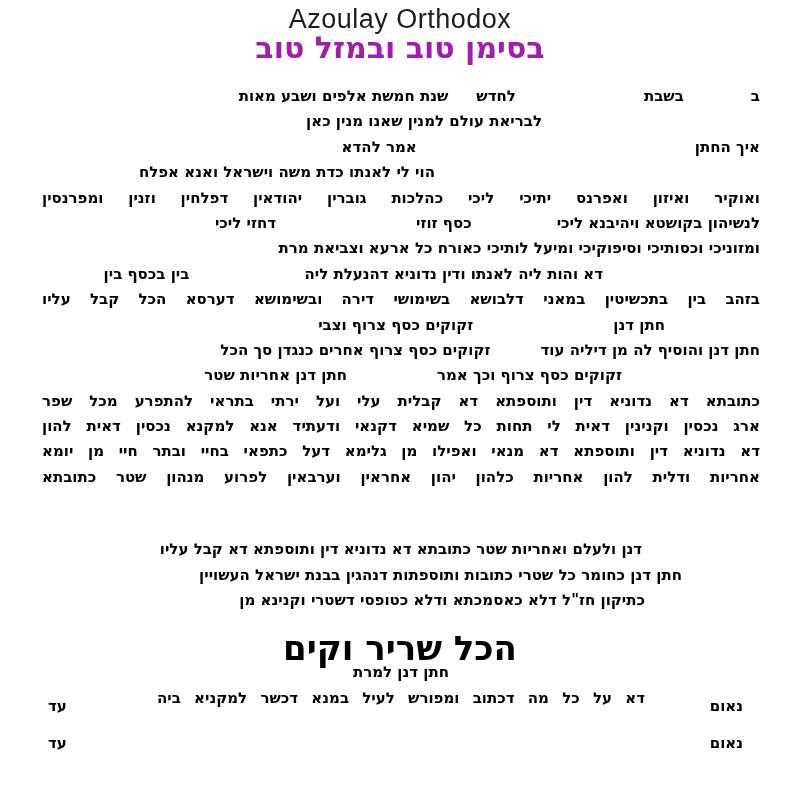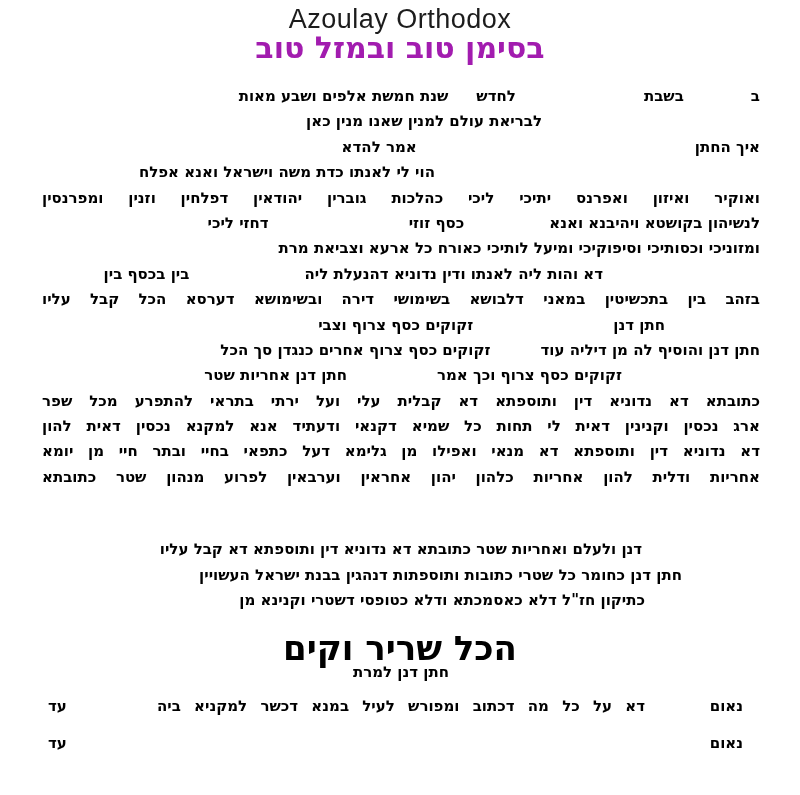--- a/index.html
+++ b/index.html
@@ -78,21 +78,21 @@
 
     <div class="line flexline">
       <span class="gap" style="width:325px"></span>
       <span class="seg">הוי לי לאנתו כדת משה וישראל ואנא אפלח</span>
       <span class="fill"></span>
     </div>
 
     <div class="line just">ואוקיר ואיזון ואפרנס יתיכי ליכי כהלכות גוברין יהודאין דפלחין וזנין ומפרנסין</div>
 
     <div class="line flexline">
-      <span class="seg">לנשיהון בקושטא ויהיבנא ואנא</span>
+      <span class="seg">לנשיהון בקושטא ויהיבנא ליכי</span>
       <span class="gap" style="width:85px"></span>
       <span class="seg">כסף זוזי</span>
       <span class="gap" style="width:140px"></span>
       <span class="seg">דחזי ליכי</span>
       <span class="fill"></span>
     </div>
 
     <div class="line">ומזוניכי וכסותיכי וסיפוקיכי ומיעל לותיכי כאורח כל ארעא וצביאת מרת</div>
 
     <div class="line flexline">
@@ -142,21 +142,21 @@
     </div>
 
     <div class="line flexline">
       <span class="gap" style="width:115px"></span>
       <span class="seg">כתיקון חז"ל דלא כאסמכתא ודלא כטופסי דשטרי וקנינא מן</span>
       <span class="fill"></span>
     </div>
 
     <div class="line center">חתן דנן למרת</div>
 
-    <div class="line spread" style="margin-top:8px">דא על כל מה דכתוב ומפורש לעיל במנא דכשר למקניא ביה</div>
+    <div class="line spread" style="margin-top:0">דא על כל מה דכתוב ומפורש לעיל במנא דכשר למקניא ביה</div>
 
   </div>
 
   <div class="closing">הכל שריר וקים</div>
 
   <div class="sig-row r1">
     <span>נאום</span>
     <span>עד</span>
   </div>
 

